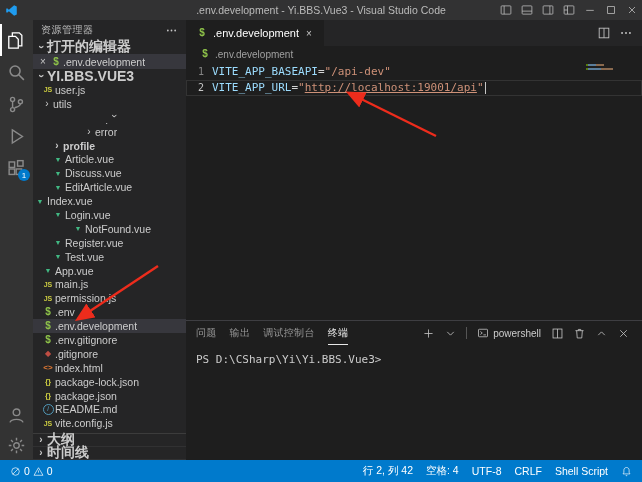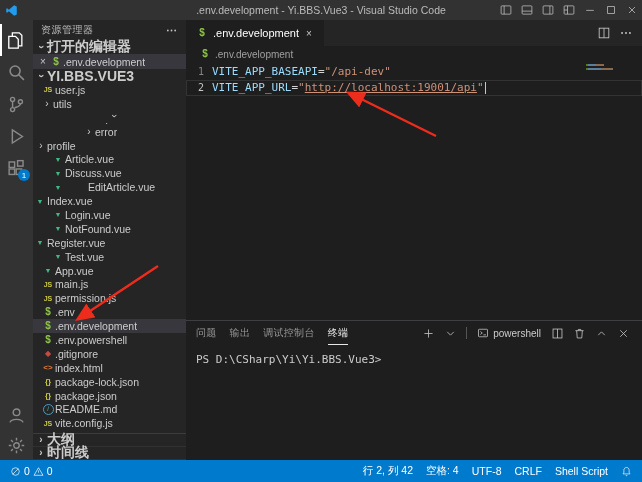--- a/index.html
+++ b/index.html
@@ -233,49 +233,49 @@
             <span class="trlabel">utils</span>
           </div>
           <div class="treerow" style="padding-left: 8px; flex-direction: column;">
             <span class="chev down"></span>
             <span class="trlabel">views</span>
           </div>
           <div class="treerow" style="padding-left: 18px; margin-left: 32px;">
             <span class="chev"></span>
             <span class="trlabel">error</span>
           </div>
-          <div class="treerow" style="padding-left: 2px;">
+          <div class="treerow" style="padding-left: 18px; font-weight: bold;">
             <span class="chev"></span>
             <span class="trlabel">profile</span>
           </div>
           <div class="treerow" style="padding-left: 18px;">
             <span class="fi fi-vue"></span>
             <span class="trlabel">Article.vue</span>
           </div>
           <div class="treerow" style="padding-left: 18px;">
             <span class="fi fi-vue"></span>
             <span class="trlabel">Discuss.vue</span>
           </div>
-          <div class="treerow" style="padding-left: 18px; gap: 23px;">
+          <div class="treerow" style="padding-left: 18px;">
             <span class="fi fi-vue"></span>
             <span class="trlabel">EditArticle.vue</span>
           </div>
           <div class="treerow" style="">
             <span class="fi fi-vue"></span>
             <span class="trlabel">Index.vue</span>
           </div>
           <div class="treerow" style="padding-left: 18px;">
             <span class="fi fi-vue"></span>
             <span class="trlabel">Login.vue</span>
           </div>
-          <div class="treerow" style="padding-left: 18px;">
+          <div class="treerow" style="padding-left: 3px; justify-content: center;">
             <span class="fi fi-vue"></span>
             <span class="trlabel">NotFound.vue</span>
           </div>
-          <div class="treerow" style="">
+          <div class="treerow" style="padding-left: 18px;">
             <span class="fi fi-vue"></span>
             <span class="trlabel">Register.vue</span>
           </div>
           <div class="treerow" style="padding-left: 18px;">
             <span class="fi fi-vue"></span>
             <span class="trlabel">Test.vue</span>
           </div>
           <div class="treerow" style="padding-left: 8px;">
             <span class="fi fi-vue"></span>
             <span class="trlabel">App.vue</span>
@@ -291,21 +291,21 @@
           <div class="treerow" style="padding-left: 8px;">
             <span class="fi fi-shell"></span>
             <span class="trlabel">.env</span>
           </div>
           <div class="treerow sel" style="padding-left: 8px;">
             <span class="fi fi-shell"></span>
             <span class="trlabel">.env.development</span>
           </div>
           <div class="treerow" style="padding-left: 8px;">
             <span class="fi fi-shell"></span>
-            <span class="trlabel">.env.powershell</span>
+            <span class="trlabel">.env.gitignore</span>
           </div>
           <div class="treerow" style="padding-left: 8px;">
             <span class="fi fi-git"></span>
             <span class="trlabel">.gitignore</span>
           </div>
           <div class="treerow" style="padding-left: 8px;">
             <span class="fi fi-html"></span>
             <span class="trlabel">index.html</span>
           </div>
           <div class="treerow" style="padding-left: 8px;">

